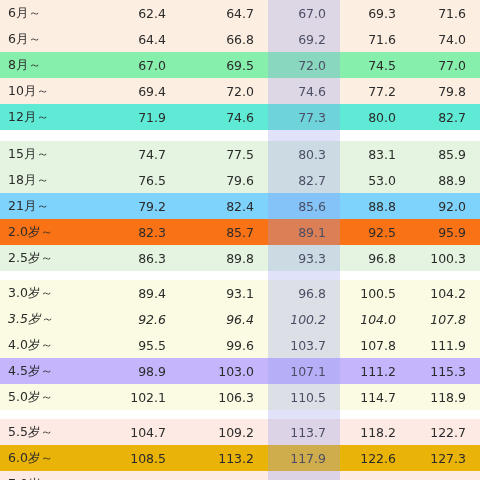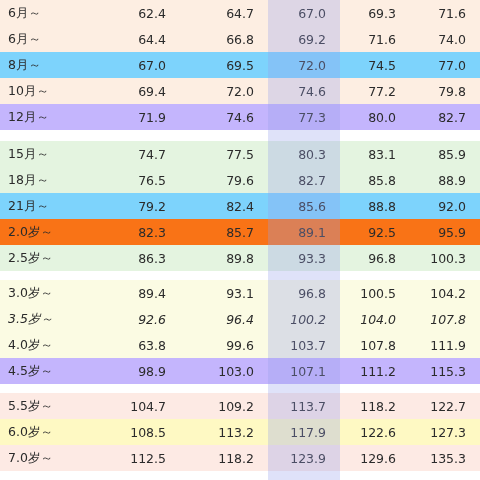--- a/index.html
+++ b/index.html
@@ -85,37 +85,37 @@
           <td class="num">71.6</td>
         </tr>
         <tr style="background: rgb(253, 238, 226);">
           <td class="label">6月～</td>
           <td class="num">64.4</td>
           <td class="num">66.8</td>
           <td class="num">69.2</td>
           <td class="num">71.6</td>
           <td class="num">74.0</td>
         </tr>
-        <tr style="background: #7dd3fc;">
+        <tr style="background: #86efac;">
           <td class="label">8月～</td>
           <td class="num">67.0</td>
           <td class="num">69.5</td>
           <td class="num">72.0</td>
           <td class="num">74.5</td>
           <td class="num">77.0</td>
         </tr>
         <tr style="background: rgb(253, 238, 226);">
           <td class="label">10月～</td>
           <td class="num">69.4</td>
           <td class="num">72.0</td>
           <td class="num">74.6</td>
           <td class="num">77.2</td>
           <td class="num">79.8</td>
         </tr>
-        <tr style="background: #c4b5fd;">
+        <tr style="background: #5eead4;">
           <td class="label">12月～</td>
           <td class="num">71.9</td>
           <td class="num">74.6</td>
           <td class="num">77.3</td>
           <td class="num">80.0</td>
           <td class="num">82.7</td>
         </tr>
         <tr class="gap">
           <td></td>
           <td></td>
@@ -130,21 +130,21 @@
           <td class="num">77.5</td>
           <td class="num">80.3</td>
           <td class="num">83.1</td>
           <td class="num">85.9</td>
         </tr>
         <tr style="background: rgb(228, 244, 224);">
           <td class="label">18月～</td>
           <td class="num">76.5</td>
           <td class="num">79.6</td>
           <td class="num">82.7</td>
-          <td class="num">85.8</td>
+          <td class="num">53.0</td>
           <td class="num">88.9</td>
         </tr>
         <tr style="background: #7dd3fc;">
           <td class="label">21月～</td>
           <td class="num">79.2</td>
           <td class="num">82.4</td>
           <td class="num">85.6</td>
           <td class="num">88.8</td>
           <td class="num">92.0</td>
         </tr>
@@ -183,51 +183,59 @@
         <tr style="background: rgb(251, 251, 227); font-style: italic;">
           <td class="label">3.5岁～</td>
           <td class="num">92.6</td>
           <td class="num">96.4</td>
           <td class="num">100.2</td>
           <td class="num">104.0</td>
           <td class="num">107.8</td>
         </tr>
         <tr style="background: rgb(251, 251, 227);">
           <td class="label">4.0岁～</td>
-          <td class="num">63.8</td>
+          <td class="num">95.5</td>
           <td class="num">99.6</td>
           <td class="num">103.7</td>
           <td class="num">107.8</td>
           <td class="num">111.9</td>
         </tr>
         <tr style="background: #c4b5fd;">
           <td class="label">4.5岁～</td>
           <td class="num">98.9</td>
           <td class="num">103.0</td>
           <td class="num">107.1</td>
           <td class="num">111.2</td>
           <td class="num">115.3</td>
         </tr>
+        <tr style="background: rgb(251, 251, 227);">
+          <td class="label">5.0岁～</td>
+          <td class="num">102.1</td>
+          <td class="num">106.3</td>
+          <td class="num">110.5</td>
+          <td class="num">114.7</td>
+          <td class="num">118.9</td>
+        </tr>
         <tr class="gap2">
           <td></td>
           <td></td>
           <td></td>
           <td></td>
           <td></td>
           <td></td>
         </tr>
         <tr style="background: rgb(253, 234, 228);">
           <td class="label">5.5岁～</td>
           <td class="num">104.7</td>
           <td class="num">109.2</td>
           <td class="num">113.7</td>
           <td class="num">118.2</td>
           <td class="num">122.7</td>
         </tr>
-        <tr style="background: #fef9c3;">
+        <tr style="background: #eab308;">
           <td class="label">6.0岁～</td>
           <td class="num">108.5</td>
           <td class="num">113.2</td>
           <td class="num">117.9</td>
           <td class="num">122.6</td>
           <td class="num">127.3</td>
         </tr>
         <tr style="background: rgb(253, 234, 228);">
           <td class="label">7.0岁～</td>
           <td class="num">112.5</td>

